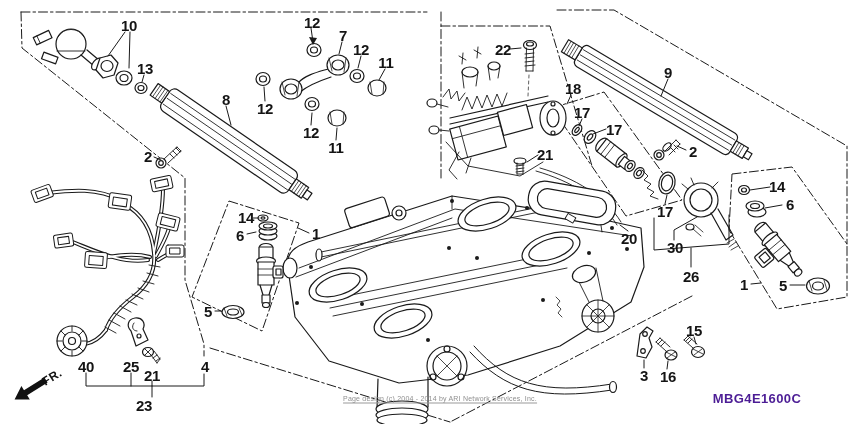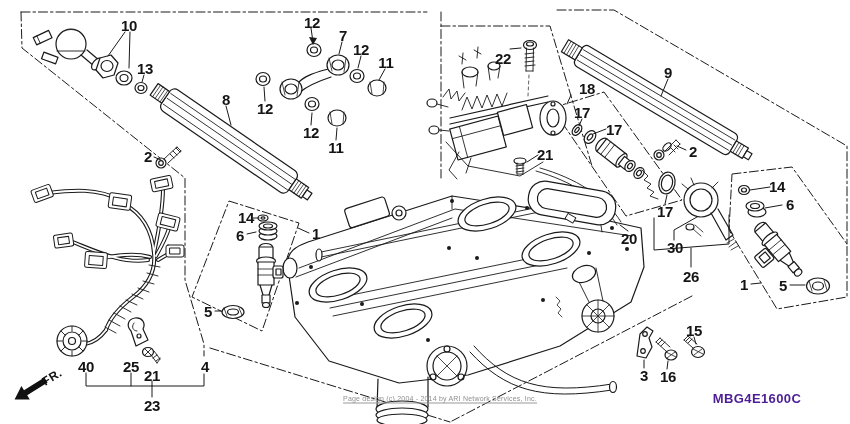--- a/index.html
+++ b/index.html
@@ -425,44 +425,44 @@
   <span class="callout" style="left:145px;top:68px">13</span>
   <span class="callout" style="left:226px;top:99px">8</span>
   <span class="callout" style="left:148px;top:156px">2</span>
   <span class="callout" style="left:312px;top:22px">12</span>
   <span class="callout" style="left:343px;top:35px">7</span>
   <span class="callout" style="left:361px;top:49px">12</span>
   <span class="callout" style="left:386px;top:62px">11</span>
   <span class="callout" style="left:265px;top:108px">12</span>
   <span class="callout" style="left:311px;top:132px">12</span>
   <span class="callout" style="left:336px;top:147px">11</span>
-  <span class="callout" style="left:503px;top:58px">22</span>
+  <span class="callout" style="left:503px;top:49px">22</span>
   <span class="callout" style="left:668px;top:72px">9</span>
-  <span class="callout" style="left:587px;top:88px">18</span>
+  <span class="callout" style="left:573px;top:88px">18</span>
   <span class="callout" style="left:582px;top:112px">17</span>
   <span class="callout" style="left:614px;top:129px">17</span>
   <span class="callout" style="left:693px;top:151px">2</span>
   <span class="callout" style="left:545px;top:154px">21</span>
   <span class="callout" style="left:665px;top:211px">17</span>
   <span class="callout" style="left:629px;top:238px">20</span>
   <span class="callout" style="left:675px;top:247px">30</span>
   <span class="callout" style="left:691px;top:276px">26</span>
   <span class="callout" style="left:777px;top:186px">14</span>
   <span class="callout" style="left:790px;top:204px">6</span>
   <span class="callout" style="left:744px;top:284px">1</span>
   <span class="callout" style="left:783px;top:285px">5</span>
   <span class="callout" style="left:246px;top:217px">14</span>
   <span class="callout" style="left:240px;top:235px">6</span>
   <span class="callout" style="left:316px;top:233px">1</span>
   <span class="callout" style="left:208px;top:311px">5</span>
   <span class="callout" style="left:86px;top:366px">40</span>
   <span class="callout" style="left:131px;top:366px">25</span>
   <span class="callout" style="left:152px;top:375px">21</span>
   <span class="callout" style="left:205px;top:366px">4</span>
-  <span class="callout" style="left:152px;top:405px">23</span>
+  <span class="callout" style="left:144px;top:405px">23</span>
   <span class="callout" style="left:694px;top:330px">15</span>
   <span class="callout" style="left:644px;top:375px">3</span>
   <span class="callout" style="left:668px;top:376px">16</span>
 
   <span class="fr" style="left:52px;top:377px">FR.</span>
   <span class="wm" style="left:440px;top:399px">Page design (c) 2004 - 2014 by ARI Network Services, Inc.</span>
   <span class="code" style="left:757px;top:398px">MBG4E1600C</span>
 </div>
 
 </body></html>

